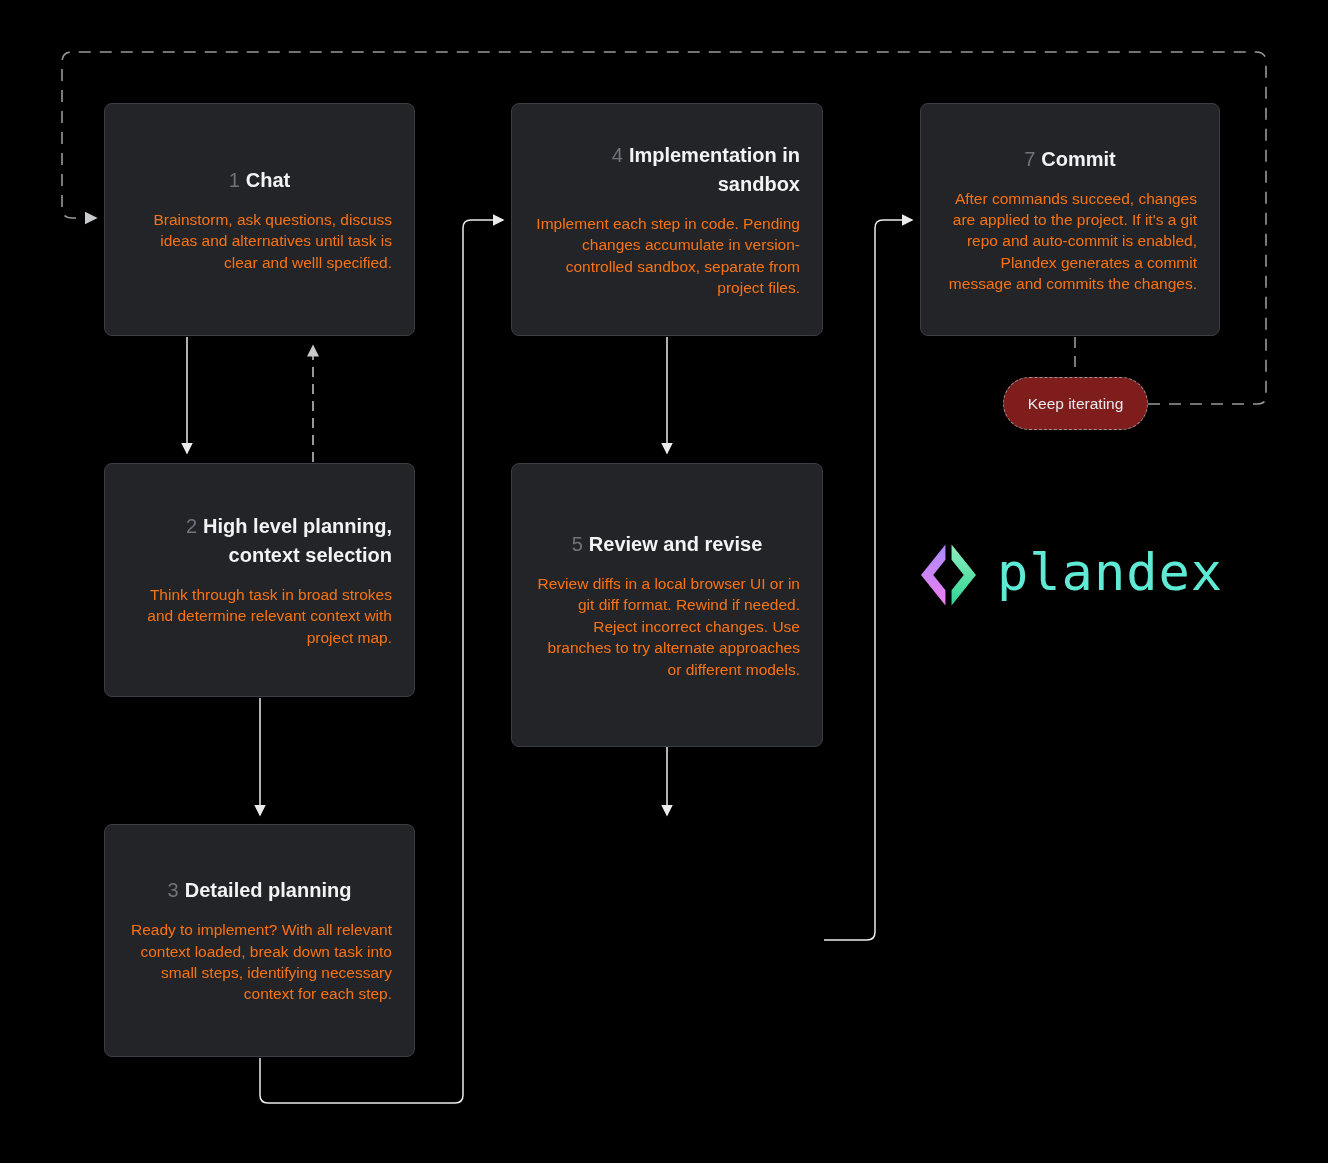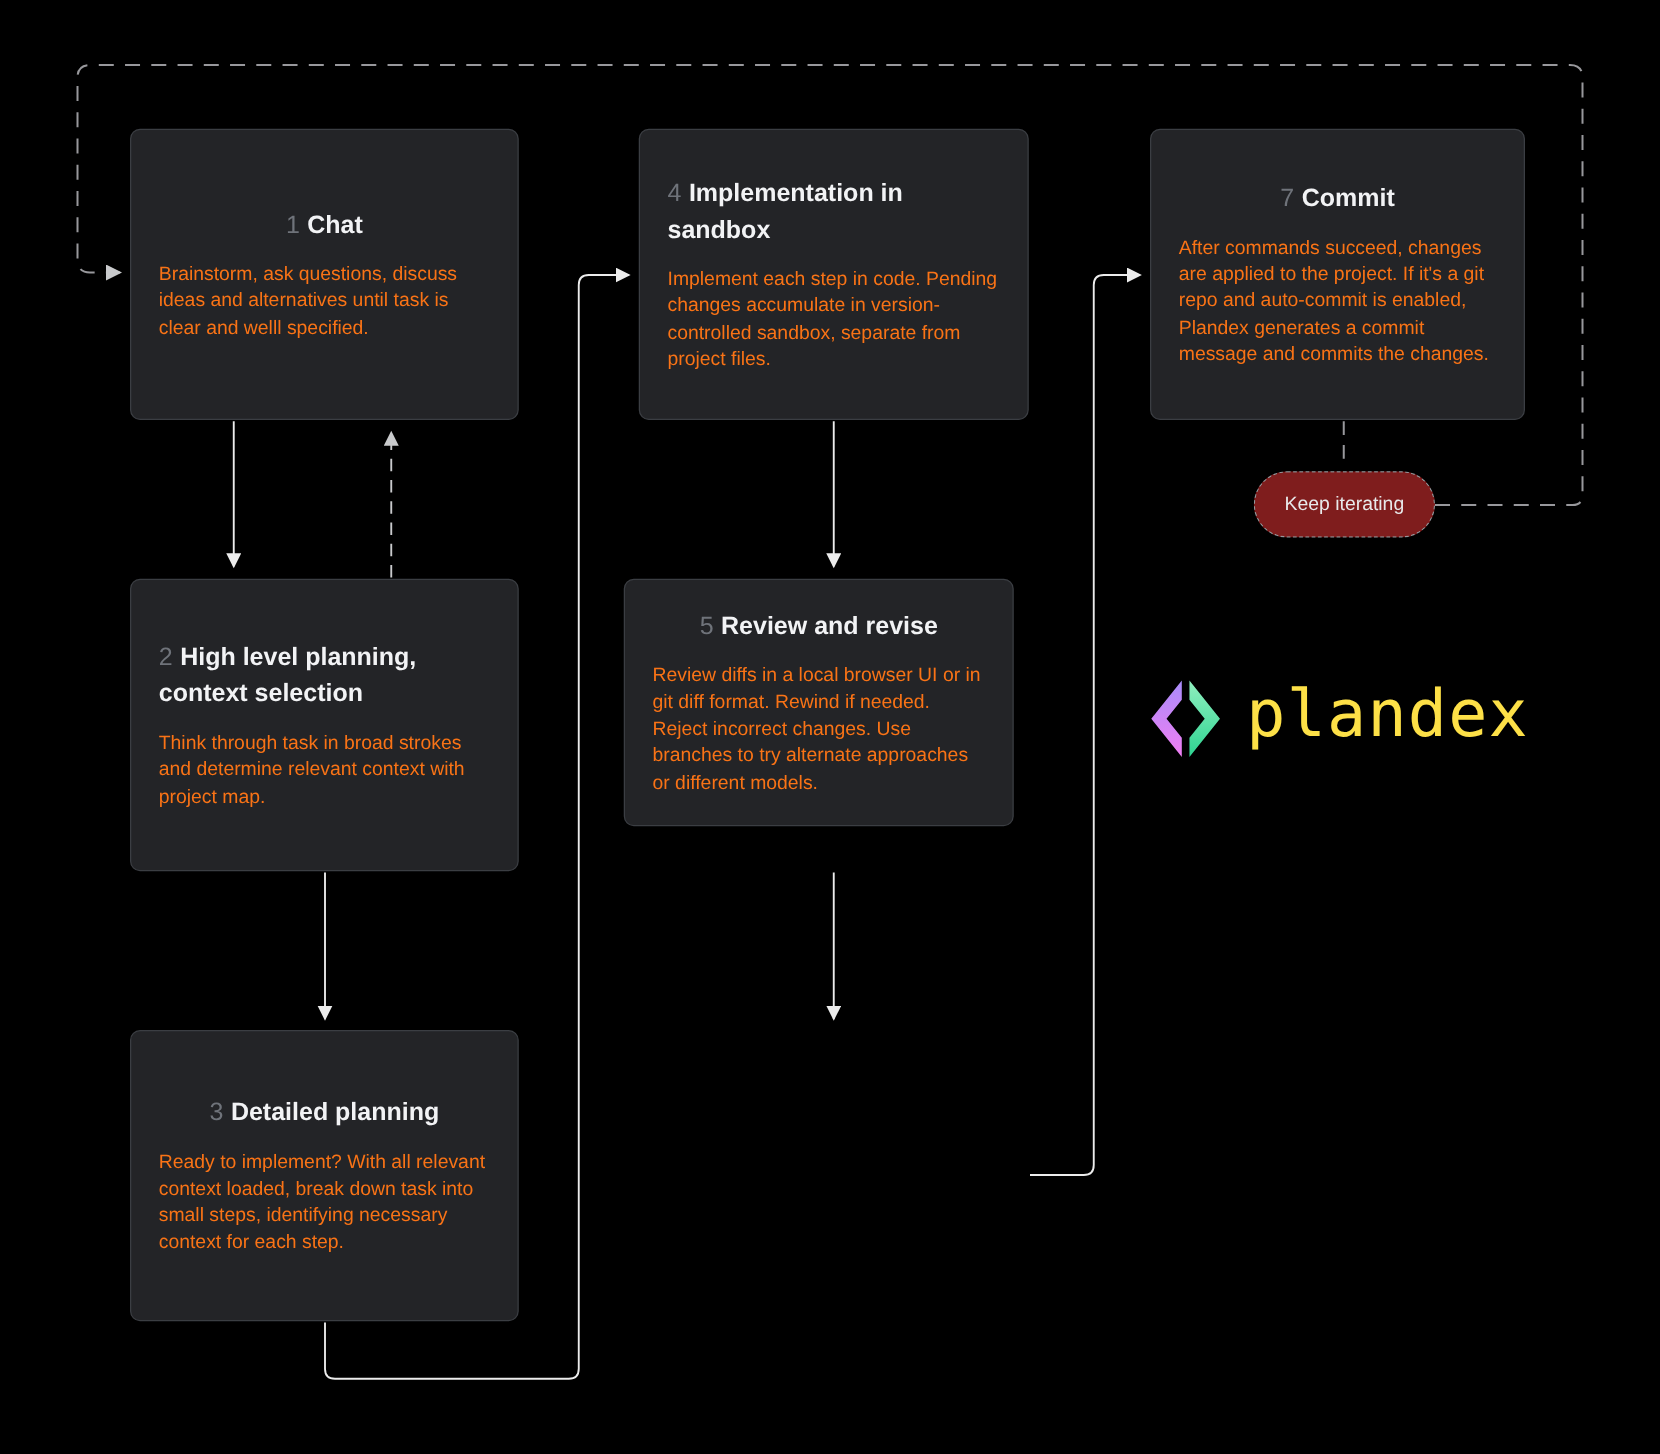--- a/index.html
+++ b/index.html
@@ -17,21 +17,21 @@
     z-index: 2;
     box-sizing: border-box;
     background: #232427;
     border: 1px solid #3b3e43;
     border-radius: 8px;
     display: flex;
     flex-direction: column;
     justify-content: center;
     align-items: center;
     padding: 20px 22px;
-    text-align: left;
+    text-align: right;
   }
   .box-title {
     font-size: 20px;
     font-weight: 700;
     color: #f2f3f5;
     line-height: 1.45;
     margin-bottom: 14px;
   }
   .box-title .num {
     font-weight: 400;
@@ -63,21 +63,21 @@
     z-index: 2;
     left: 920px; top: 543px;
     display: flex;
     align-items: center;
     gap: 20px;
   }
   .logo-text {
     font-family: "DejaVu Sans Mono", monospace;
     font-size: 52px;
     font-weight: 400;
-    color: #fde047;
+    color: #5eead4;
     letter-spacing: 1px;
     line-height: 1;
     padding-bottom: 6px;
   }
 </style>
 </head>
 <body>
 
 <div class="canvas">
 
@@ -123,21 +123,21 @@
   <div class="step-box" style="left:104px; top:824px; width:311px; height:233px;">
     <div class="box-title"><span class="num">3</span><span>Detailed planning</span></div>
     <div class="box-body">Ready to implement? With all relevant context loaded, break down task into small steps, identifying necessary context for each step.</div>
   </div>
 
   <div class="step-box" style="left:511px; top:103px; width:312px; height:233px;">
     <div class="box-title"><span class="num">4</span><span>Implementation in sandbox</span></div>
     <div class="box-body">Implement each step in code. Pending changes accumulate in version-controlled sandbox, separate from project files.</div>
   </div>
 
-  <div class="step-box" style="left:499px; top:463px; width:312px; height:198px;">
+  <div class="step-box" style="left:511px; top:463px; width:312px; height:284px;">
     <div class="box-title"><span class="num">5</span><span>Review and revise</span></div>
     <div class="box-body">Review diffs in a local browser UI or in git diff format. Rewind if needed. Reject incorrect changes. Use branches to try alternate approaches or different models.</div>
   </div>
 
 
   <div class="step-box" style="left:920px; top:103px; width:300px; height:233px;">
     <div class="box-title"><span class="num">7</span><span>Commit</span></div>
     <div class="box-body">After commands succeed, changes are applied to the project. If it's a git repo and auto-commit is enabled, Plandex generates a commit message and commits the changes.</div>
   </div>
 

